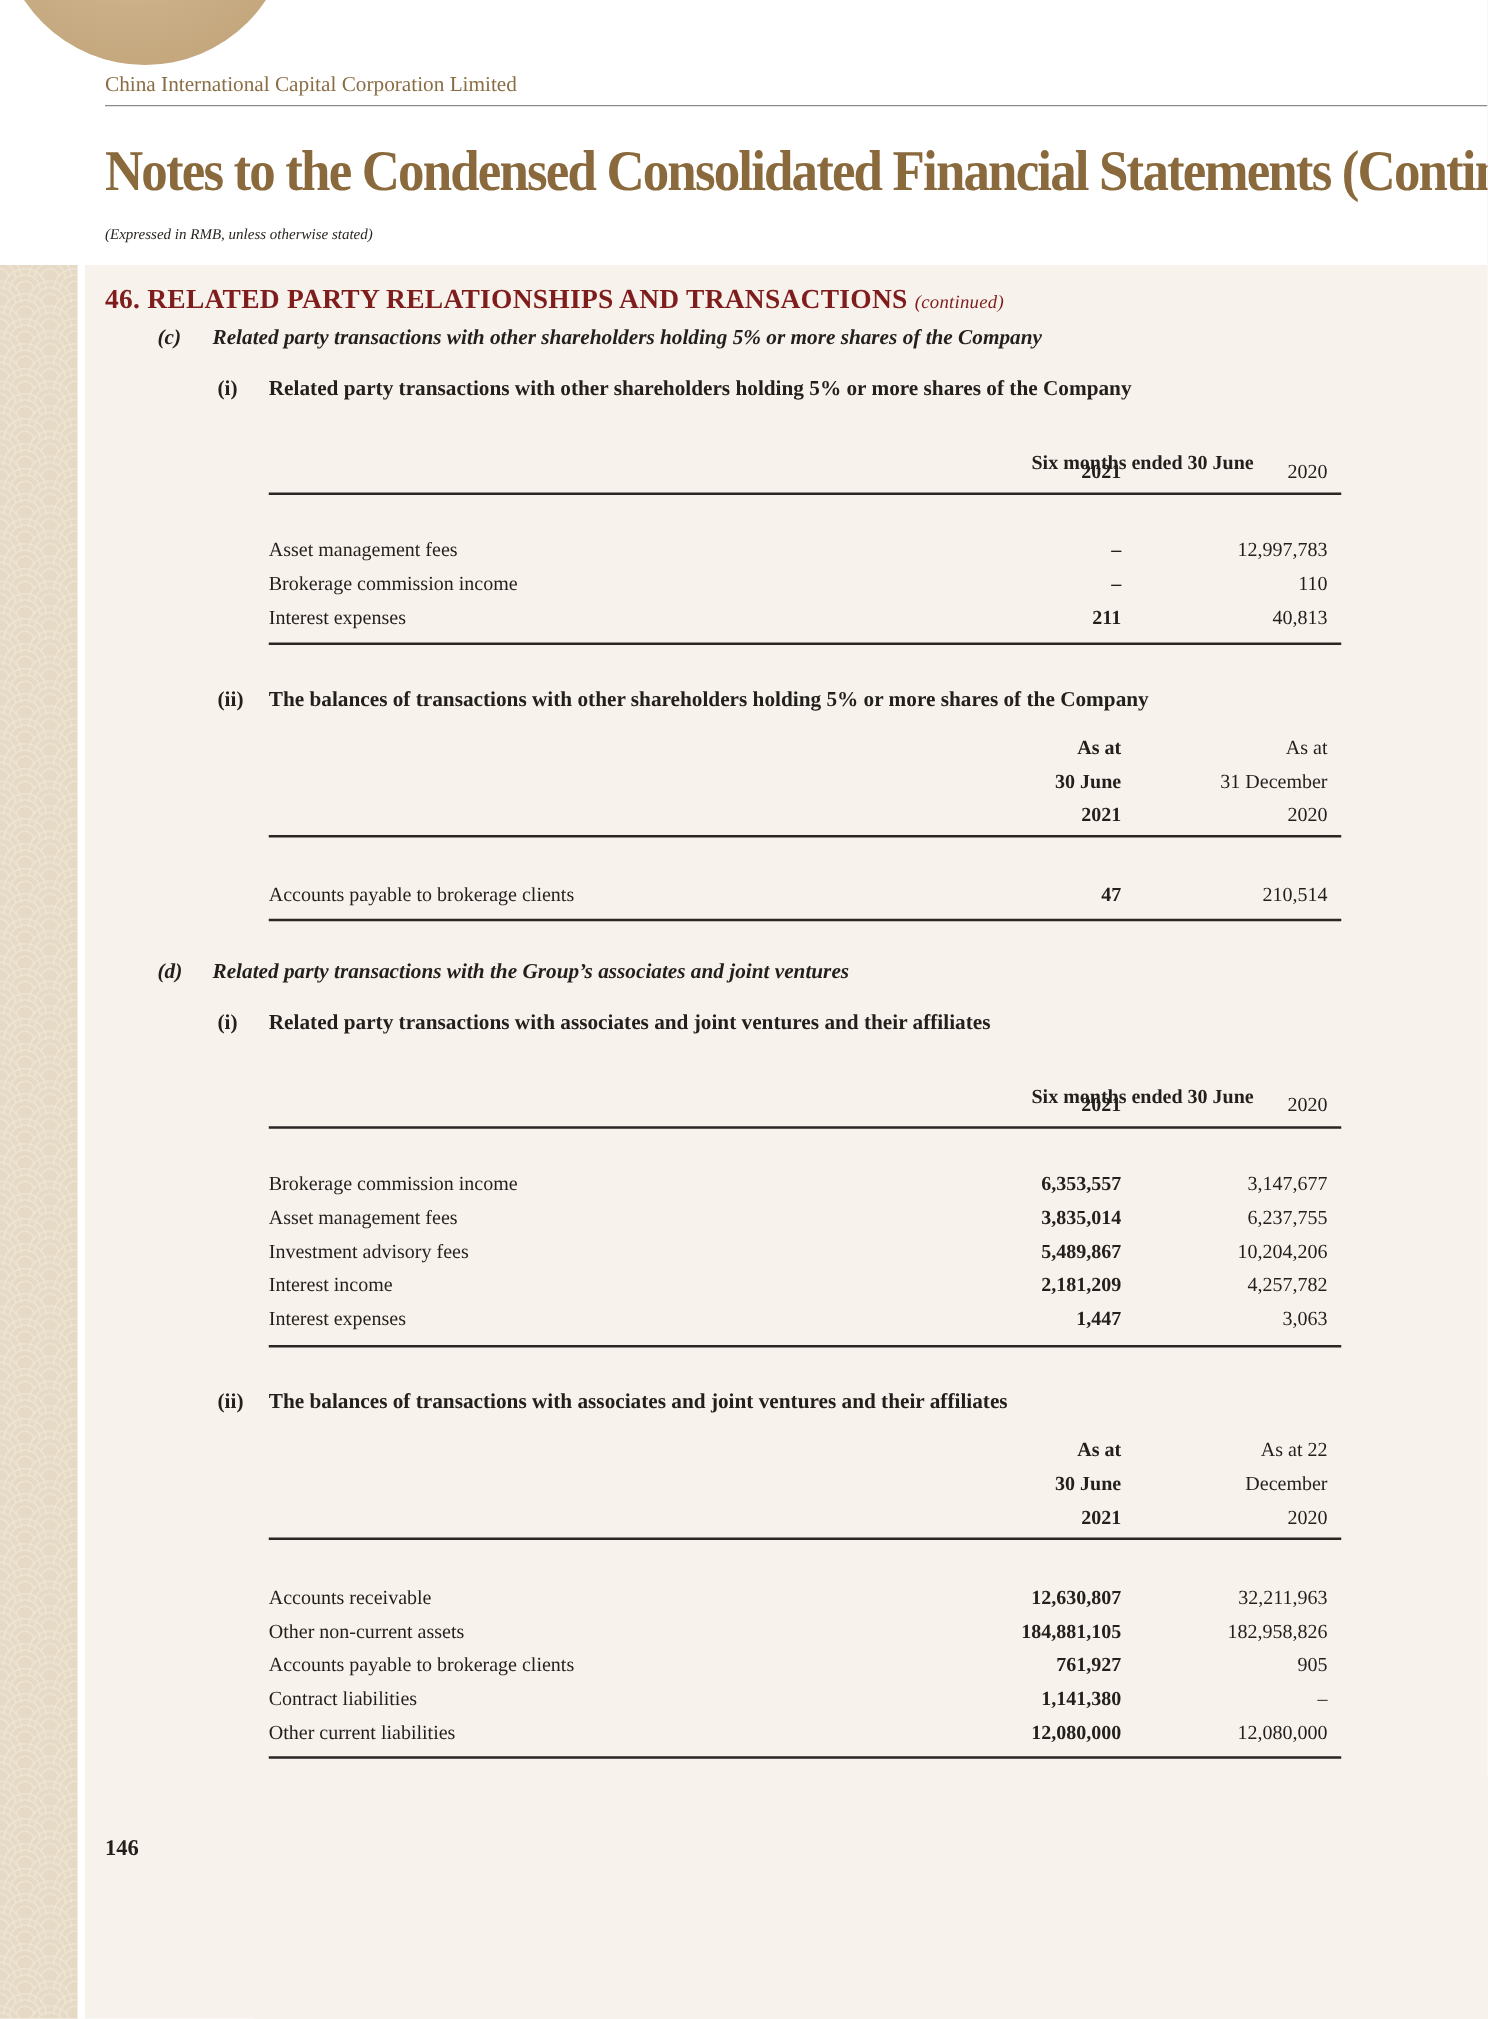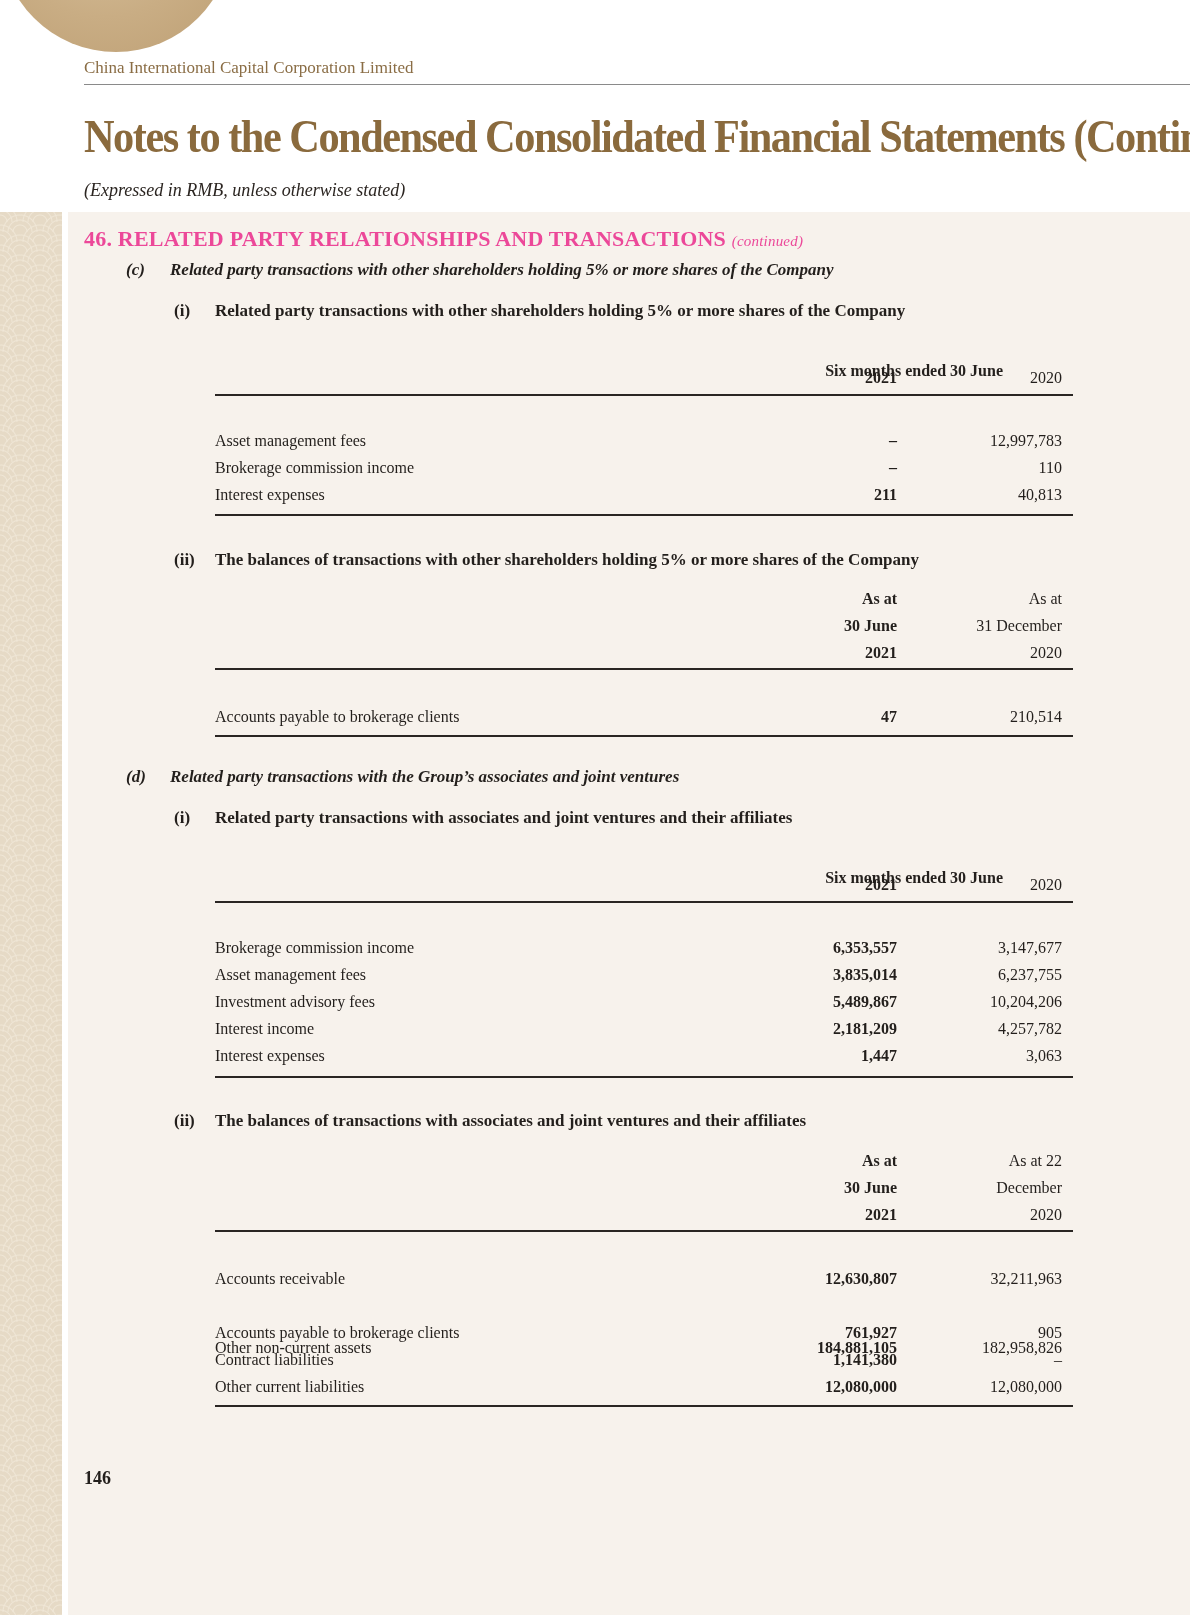--- a/index.html
+++ b/index.html
@@ -4,29 +4,29 @@
 <style>
   html, body { margin:0; padding:0; }
   body { width:1190px; height:1615px; position:relative; background:#ffffff; overflow:hidden;
          font-family:"Liberation Serif","DejaVu Serif",serif; color:#231f1c; }
   .emblem { position:absolute; left:0; top:-180px; width:232px; height:232px; border-radius:50%;
             background:radial-gradient(circle at 45% 40%, #d9c3a0 0%, #c9ad84 55%, #bd9f74 100%); }
   .company { position:absolute; left:84px; top:58px; font-size:17px; color:#8a6d45; }
   .header-rule { position:absolute; left:84px; right:0; top:84px; height:1px; background:#8a8a8a; }
   .title { position:absolute; left:84px; top:110px; font-size:46px; font-weight:bold; color:#8a6a3d;
            letter-spacing:-1.6px; transform:scaleX(0.92); transform-origin:left top; white-space:nowrap; }
-  .subtitle { position:absolute; left:84px; top:180px; font-size:18px; font-style:italic; color:#2b2521; }
+  .subtitle { position:absolute; left:84px; top:180px; font-size:12px; font-style:italic; color:#2b2521; }
   .pattern { position:absolute; left:0; top:212px; width:62px; bottom:0;
              background-color:#e6dac6;
              background-image:
                radial-gradient(circle at 50% 100%, transparent 6px, #efe6d6 7px, transparent 8px, transparent 11px, #efe6d6 12px, transparent 13px, transparent 16px, #efe6d6 17px, transparent 18px),
                radial-gradient(circle at 50% 100%, transparent 6px, #efe6d6 7px, transparent 8px, transparent 11px, #efe6d6 12px, transparent 13px, transparent 16px, #efe6d6 17px, transparent 18px);
              background-size:40px 20px, 40px 20px; background-position:0 0, 20px 10px; }
   .panel { position:absolute; left:68px; top:212px; right:0; bottom:0; background:#f7f2ec; }
-  .sec-title { position:absolute; left:84px; top:226px; font-size:22px; font-weight:bold; color:#ec4899;
+  .sec-title { position:absolute; left:84px; top:226px; font-size:22px; font-weight:bold; color:#7f1d1d;
                letter-spacing:0.2px; white-space:nowrap; }
   .sec-title .cont { font-size:15px; font-style:italic; font-weight:normal; }
   .sub { position:absolute; left:126px; font-size:17px; font-weight:bold; font-style:italic; white-space:nowrap; }
   .sub .lbl { display:inline-block; width:44px; }
   .subsub { position:absolute; left:174px; font-size:17px; font-weight:bold; white-space:nowrap; }
   .subsub .lbl { display:inline-block; width:41px; }
   .tbl { position:absolute; left:215px; width:858px; font-size:16px; }
   .c1 { position:absolute; right:176px; text-align:center; font-weight:bold; }
   .c2 { position:absolute; right:11px; text-align:center; }
   .span-hdr { position:absolute; right:70px; font-weight:bold; white-space:nowrap;margin-top:20px; }
@@ -159,21 +159,21 @@
   <div class="c2" style="top:0px">As at 22</div>
   <div class="c2" style="top:27px">December</div>
   <div class="c2" style="top:54px">2020</div>
   <div class="rule" style="top:78px"></div>
   <div id="rows-d-ii">
       <div class="row" style="top: 118px;">
         <span class="label">Accounts receivable</span>
         <span class="c1">12,630,807</span>
         <span class="c2">32,211,963</span>
       </div>
-      <div class="row" style="top: 145px; margin-top: 42px;">
+      <div class="row" style="top: 145px;">
         <span class="label">Other non-current assets</span>
         <span class="c1">184,881,105</span>
         <span class="c2">182,958,826</span>
       </div>
       <div class="row" style="top: 172px;">
         <span class="label">Accounts payable to brokerage clients</span>
         <span class="c1">761,927</span>
         <span class="c2">905</span>
       </div>
       <div class="row" style="top: 199px;">

